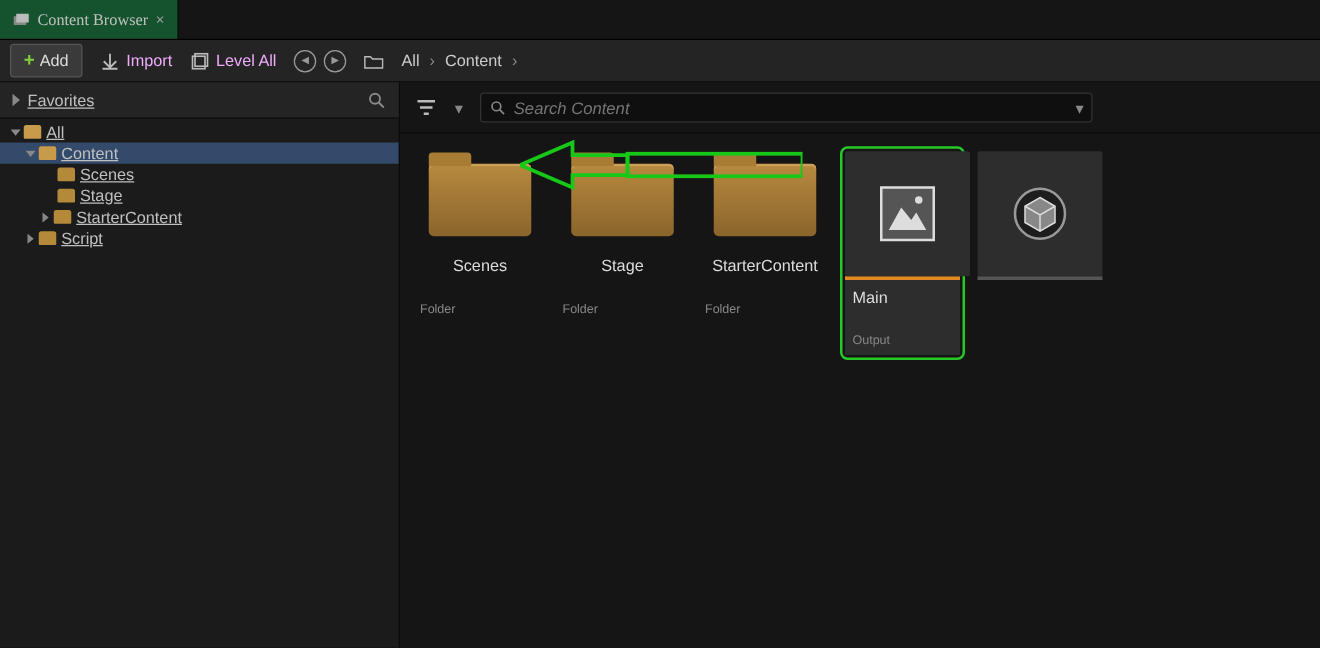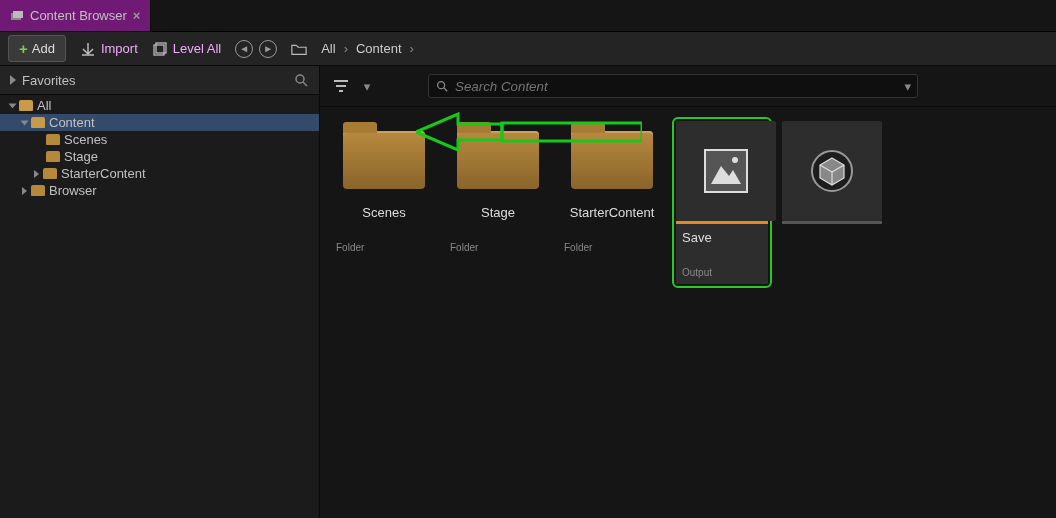--- a/index.html
+++ b/index.html
@@ -1,57 +1,57 @@
 <!DOCTYPE html>
 <html><head>
 <meta charset="utf-8">
 <style>
   * { box-sizing: border-box; margin: 0; padding: 0; }
   html, body { width: 1056px; height: 518px; font-family: "Segoe UI", Tahoma, sans-serif; font-size: 13px; color: #c0c0c0; background: #151515; overflow: hidden; }
 
   
   .tabbar { display: flex; height: 32px; background: #151515; border-bottom: 1px solid #000; }
   .tab { display: flex; align-items: center; gap: 6px; padding: 0 10px; height: 100%; border-right: 1px solid #000; cursor: pointer; }
-  .tab.active { background: #701a75; }
+  .tab.active { background: #14532d; font-family: Liberation Serif, serif; }
   .tab .close { font-weight: bold; color: #999; }
   .tab .ticon { width:14px; height:14px; display:flex; align-items:center; justify-content:center; }
 
   
   .toolbar { display: flex; align-items: center; height: 34px; background: #242424; border-bottom: 1px solid #0a0a0a; padding: 0 8px; gap: 14px; }
   .btn-add { display: flex; align-items: center; gap: 4px; background: #3a3a3a; border:1px solid #555; border-radius: 3px; padding: 4px 10px; color: #ddd; cursor:pointer; }
   .btn-add .plus { color: #7fd13b; font-weight: bold; font-size: 15px; }
   .tool-item { display: flex; align-items: center; gap: 5px; color: #f0abfc; cursor:pointer; }
   .tool-icon { width:16px; height:16px; display:flex; align-items:center; justify-content:center; }
   .nav-circle { width:18px; height:18px; border:1px solid #999; border-radius:50%; display:flex; align-items:center; justify-content:center; font-size:10px; color:#999; cursor:pointer;}
   .crumb { display:flex; align-items:center; gap:8px; color:#ccc; }
   .crumb .sep { color:#888; }
 
   
   .main { display:flex; height: calc(518px - 32px - 34px); }
-  .sidebar { width: 320px; background:#1b1b1b; border-right:1px solid #0a0a0a; display:flex; flex-direction:column; }
+  .sidebar { width: 320px; background:#1b1b1b; border-right:1px solid #0a0a0a; display:flex; flex-direction:column;text-decoration:underline; }
   .panel-head { display:flex; align-items:center; justify-content:space-between; padding:6px 10px; background:#242424; border-bottom:1px solid #0a0a0a; }
   .panel-head .left { display:flex; align-items:center; gap:6px; }
   .tri { width:0;height:0;border-left:5px solid transparent;border-right:5px solid transparent;border-top:6px solid #888; display:inline-block;}
   .tri.closed { border-top:none; border-bottom:none; border-left:6px solid #888; border-right:none; border-top:5px solid transparent; border-bottom:5px solid transparent;}
   .search-icon { width:16px;height:16px; }
 
   .tree { flex:1; overflow:auto; padding:2px 0; }
   .tree-row { display:flex; align-items:center; height:17px; padding:0 6px; cursor:pointer; gap:4px; }
   .tree-row.sel { background:#334a6b; }
   .tree-row .indent { display:inline-block; }
   .folder-icon { width:14px; height:11px; background:#b48a3a; border-radius:2px 2px 1px 1px; position:relative; }
   .folder-icon.open { background:#c79b4a; }
   .row-tri { width:0;height:0;border-top:4px solid transparent;border-bottom:4px solid transparent;border-left:5px solid #888; display:inline-block;}
   .row-tri.open { transform: rotate(90deg);}  
 
   
   .content-area { flex:1; background:#151515; display:flex; flex-direction:column; }
   .content-top { display:flex; align-items:center; gap:8px; padding:8px 12px; background:#151515; border-bottom:1px solid #0a0a0a; }
   .filter-icon { width:18px;height:18px; display:flex;align-items:center;justify-content:center; cursor:pointer;}
-  .search-box { flex:0 0 490px; display:flex; align-items:center; background:#0f0f0f; border:1px solid #333; border-radius:3px; height:24px; padding:0 6px; gap:6px;margin-left:44px;}
+  .search-box { flex:0 0 490px; display:flex; align-items:center; background:#0f0f0f; border:1px solid #333; border-radius:3px; height:24px; padding:0 6px; gap:6px;}
   .search-box input { flex:1; background:transparent; border:none; outline:none; color:#ccc; font-style:italic;}
   .search-chev { color:#888; cursor:pointer;}
 
   .grid { display:flex; flex-wrap:wrap; gap:14px; padding:14px; align-content:flex-start; }
   .asset { width:100px; display:flex; flex-direction:column; cursor:pointer; }
   .thumb { width:100px; height:100px; border-radius:2px; display:flex; align-items:center; justify-content:center; position:relative; }
   .thumb.folder-t { background:transparent; }
   .big-folder { width:82px; height:58px; background:linear-gradient(#b88a3f,#8a642b); border-radius:4px; position:relative; box-shadow: inset 0 2px 0 #caa159; }
   .big-folder::before { content:""; position:absolute; top:-9px; left:0; width:34px; height:11px; background:#a87c35; border-radius:3px 3px 0 0; }
   .thumb.asset-t { background:#2d2d2d; }
@@ -167,21 +167,21 @@
       <div class="tree-row">
         <span class="indent" style="width:24px"></span>
         <span class="row-tri"></span>
         <span class="folder-icon"></span>
         <span>StarterContent</span>
       </div>
       <div class="tree-row">
         <span class="indent" style="width:12px"></span>
         <span class="row-tri"></span>
         <span class="folder-icon"></span>
-        <span>Browser</span>
+        <span>Script</span>
       </div>
     </div>
   </div>
 
   <div class="content-area" style="position:relative;">
     <div class="content-top">
       <span class="filter-icon">
         <svg width="18" height="18" viewBox="0 0 18 18">
             <line x1="2" y1="4" x2="16" y2="4" stroke="#bbb" stroke-width="2"></line>
             <line x1="4" y1="9" x2="14" y2="9" stroke="#bbb" stroke-width="2"></line>
@@ -236,21 +236,21 @@
       <div class="asset selected-outline">
         <div class="thumb asset-t">
           <svg width="46" height="46" viewBox="0 0 46 46">
             <rect x="2" y="2" width="42" height="42" fill="#555" stroke="#ddd" stroke-width="2"></rect>
             <polygon points="8,36 18,18 26,28 30,22 38,36" fill="#ddd"></polygon>
             <circle cx="32" cy="12" r="3" fill="#ddd"></circle>
           </svg>
         </div>
         <div class="asset-strip"></div>
         <div class="asset-meta">
-          <div class="asset-name">Save</div>
+          <div class="asset-name">Main</div>
           <div class="asset-type">Output</div>
         </div>
       </div>
 
       <div class="asset">
         <div class="thumb asset-t">
           <svg width="46" height="46" viewBox="0 0 46 46">
             <circle cx="23" cy="23" r="20" fill="#1d1d1d" stroke="#999" stroke-width="2"></circle>
             <polygon points="23,10 35,17 35,30 23,37 11,30 11,17" fill="#888" stroke="#ddd" stroke-width="1.2"></polygon>
             <polyline points="11,17 23,24 35,17" fill="none" stroke="#ddd" stroke-width="1.2"></polyline>

